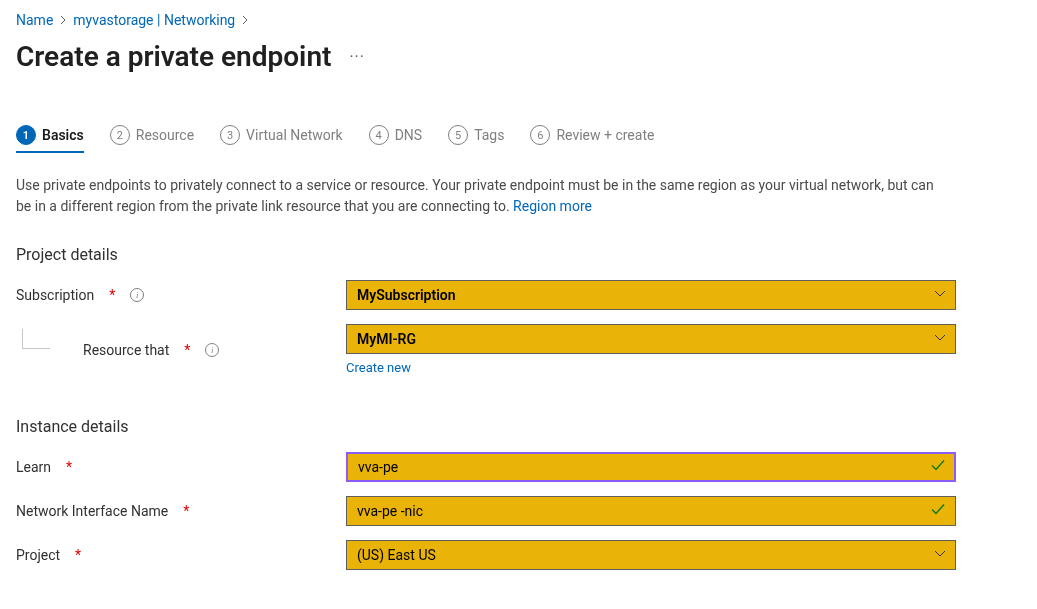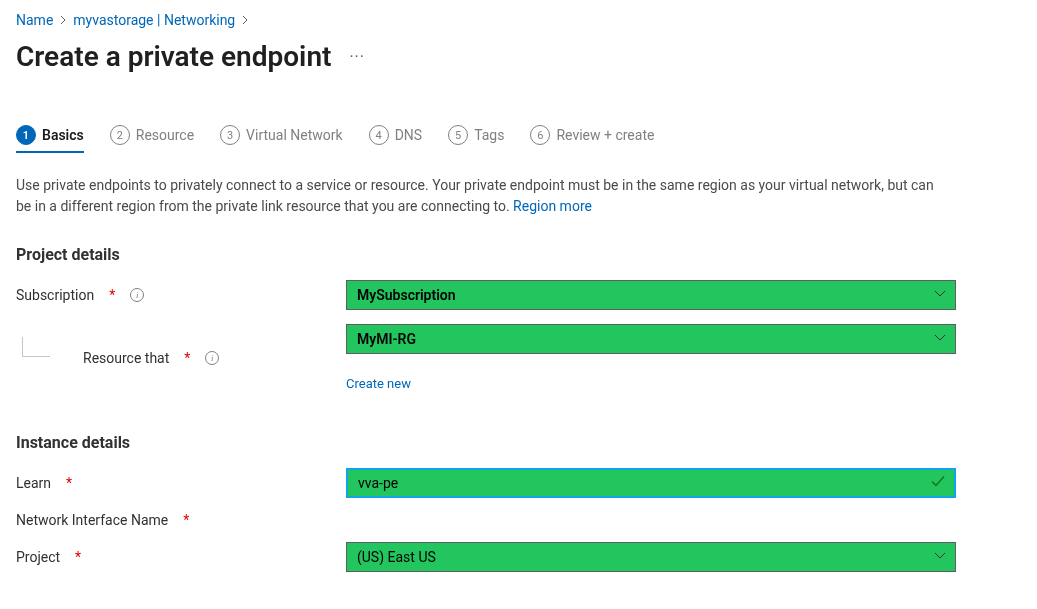--- a/index.html
+++ b/index.html
@@ -88,21 +88,21 @@
     
     .intro {
       color: #4b4b4b;
       line-height: 1.5;
       max-width: 920px;
       margin-bottom: 28px;
     }
 
     
     .section-heading {
-      font-weight: 700;
+      font-weight: 400;
       font-size: 16px;
       margin-bottom: 16px;
     }
 
     
     .form-row {
       display: flex;
       align-items: center;
       margin-bottom: 14px;
     }
@@ -144,40 +144,40 @@
     }
 
     
     .control {
       width: 100%;
       height: 30px;
       border: 1px solid #605e5c;
       padding: 0 34px 0 10px;
       font-size: 14px;
       font-family: inherit;
-      background: #22c55e;
+      background: #eab308;
       position: relative;
     }
     .select-wrap, .input-wrap {
       position: relative;
     }
     .select-wrap .chev-down, .input-wrap .status {
       position: absolute;
       right: 10px;
       top: 50%;
       transform: translateY(-50%);
       pointer-events: none;
     }
     .chev-down svg { width: 12px; height: 12px; }
     .status svg { width: 16px; height: 16px; }
     .control.bold-val { font-weight: 600; }
-    .control.focused { border: 2px solid #0ea5e9; outline: none; }
+    .control.focused { border: 2px solid #8b5cf6; outline: none; }
 
     .subaction {
-      margin-top: 22px;
+      margin-top: 6px;
       font-size: 13px;
     }
 
     .section-gap { height: 28px; }
   </style>
 </head>
 <body>
 
 <div class="breadcrumb">
   <a>Name</a>
@@ -291,20 +291,30 @@
       </span>
     </div>
   </div>
 </div>
 
 <div class="form-row">
   <div class="form-label-col">
     <span>Network Interface Name</span>
     <span class="req">*</span>
   </div>
+  <div class="form-control-col">
+    <div class="input-wrap">
+      <input class="control" value="vva-pe -nic" style="">
+      <span class="status">
+        <svg viewBox="0 0 16 16">
+            <path d="M2 8 L6 12 L14 3" fill="none" stroke="#107c10" stroke-width="1.5"></path>
+          </svg>
+      </span>
+    </div>
+  </div>
 </div>
 
 <div class="form-row">
   <div class="form-label-col">
     <span>Project</span>
     <span class="req">*</span>
   </div>
   <div class="form-control-col">
     <div class="select-wrap">
       <input class="control" readonly="" value="(US) East US" style="">

